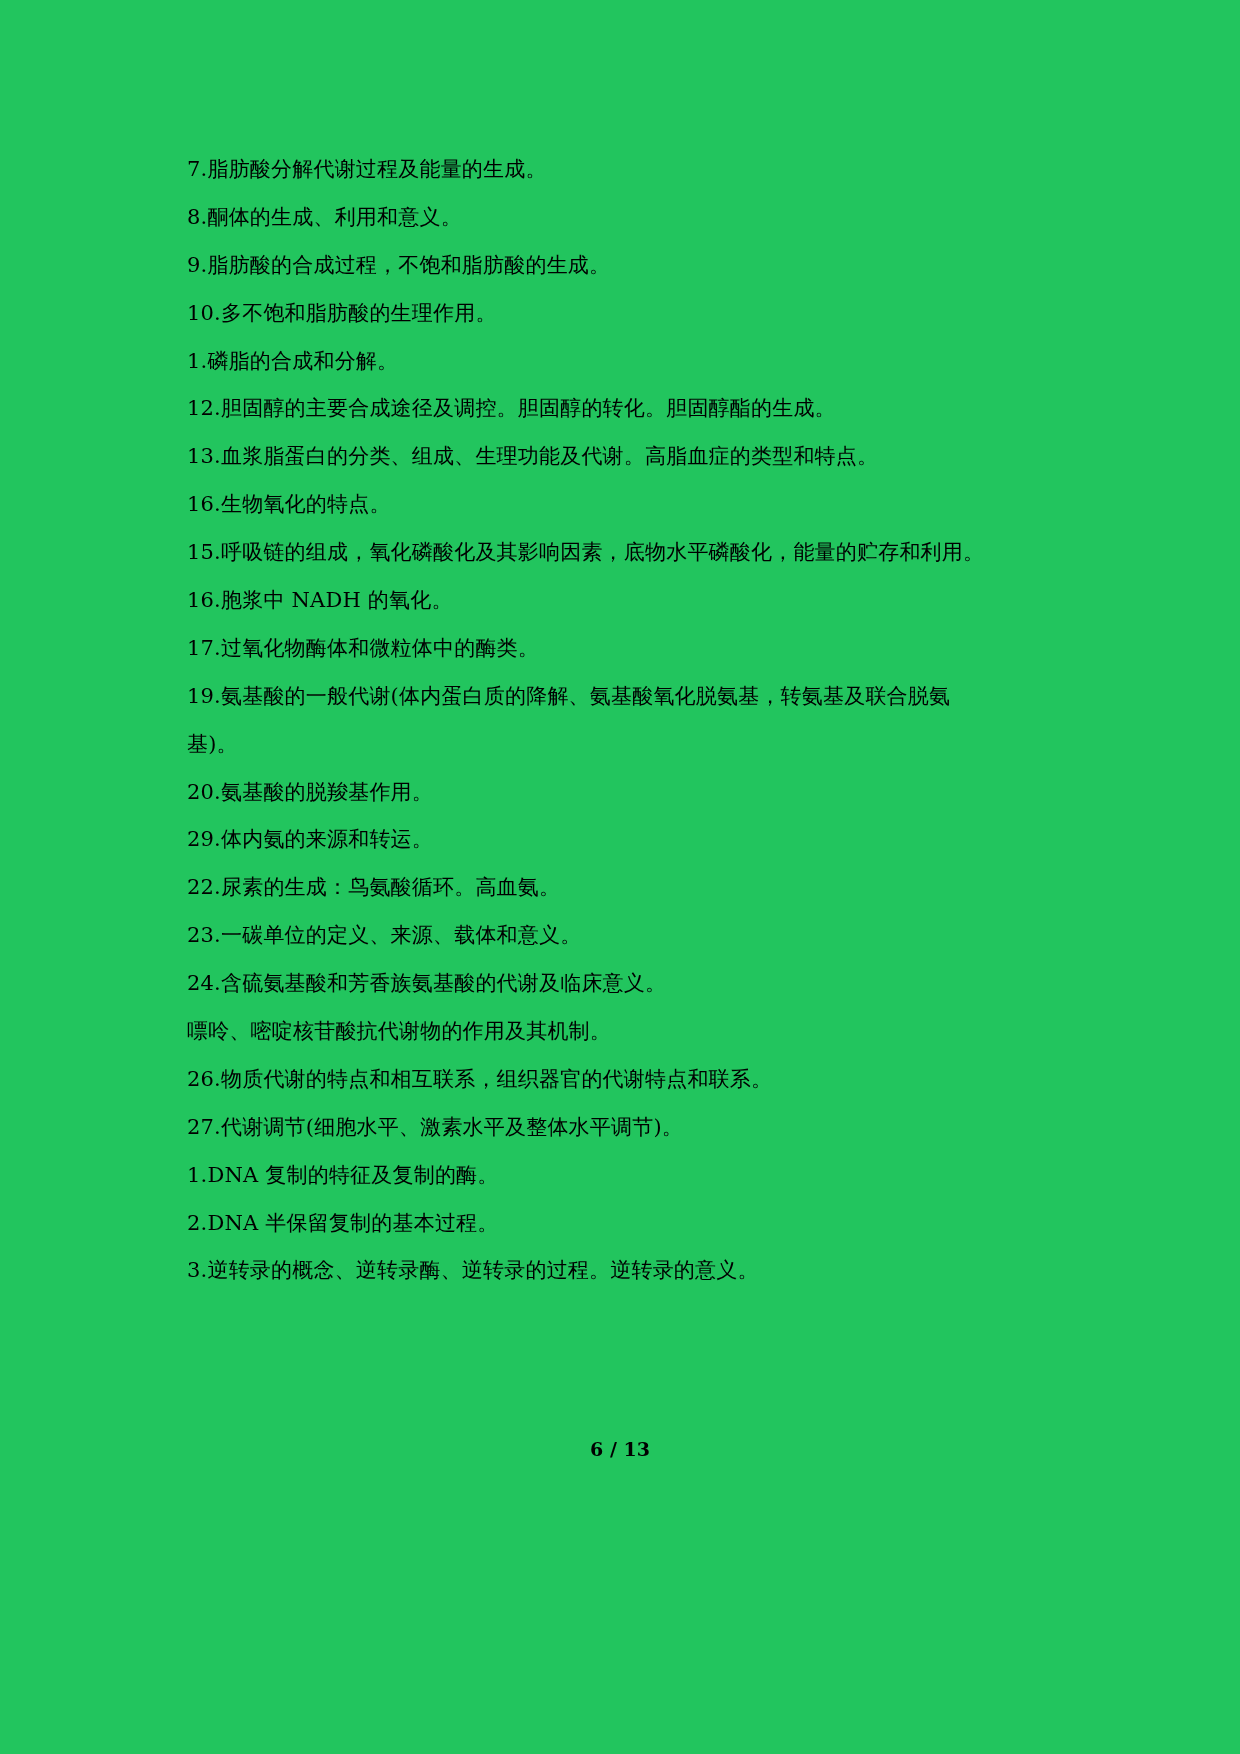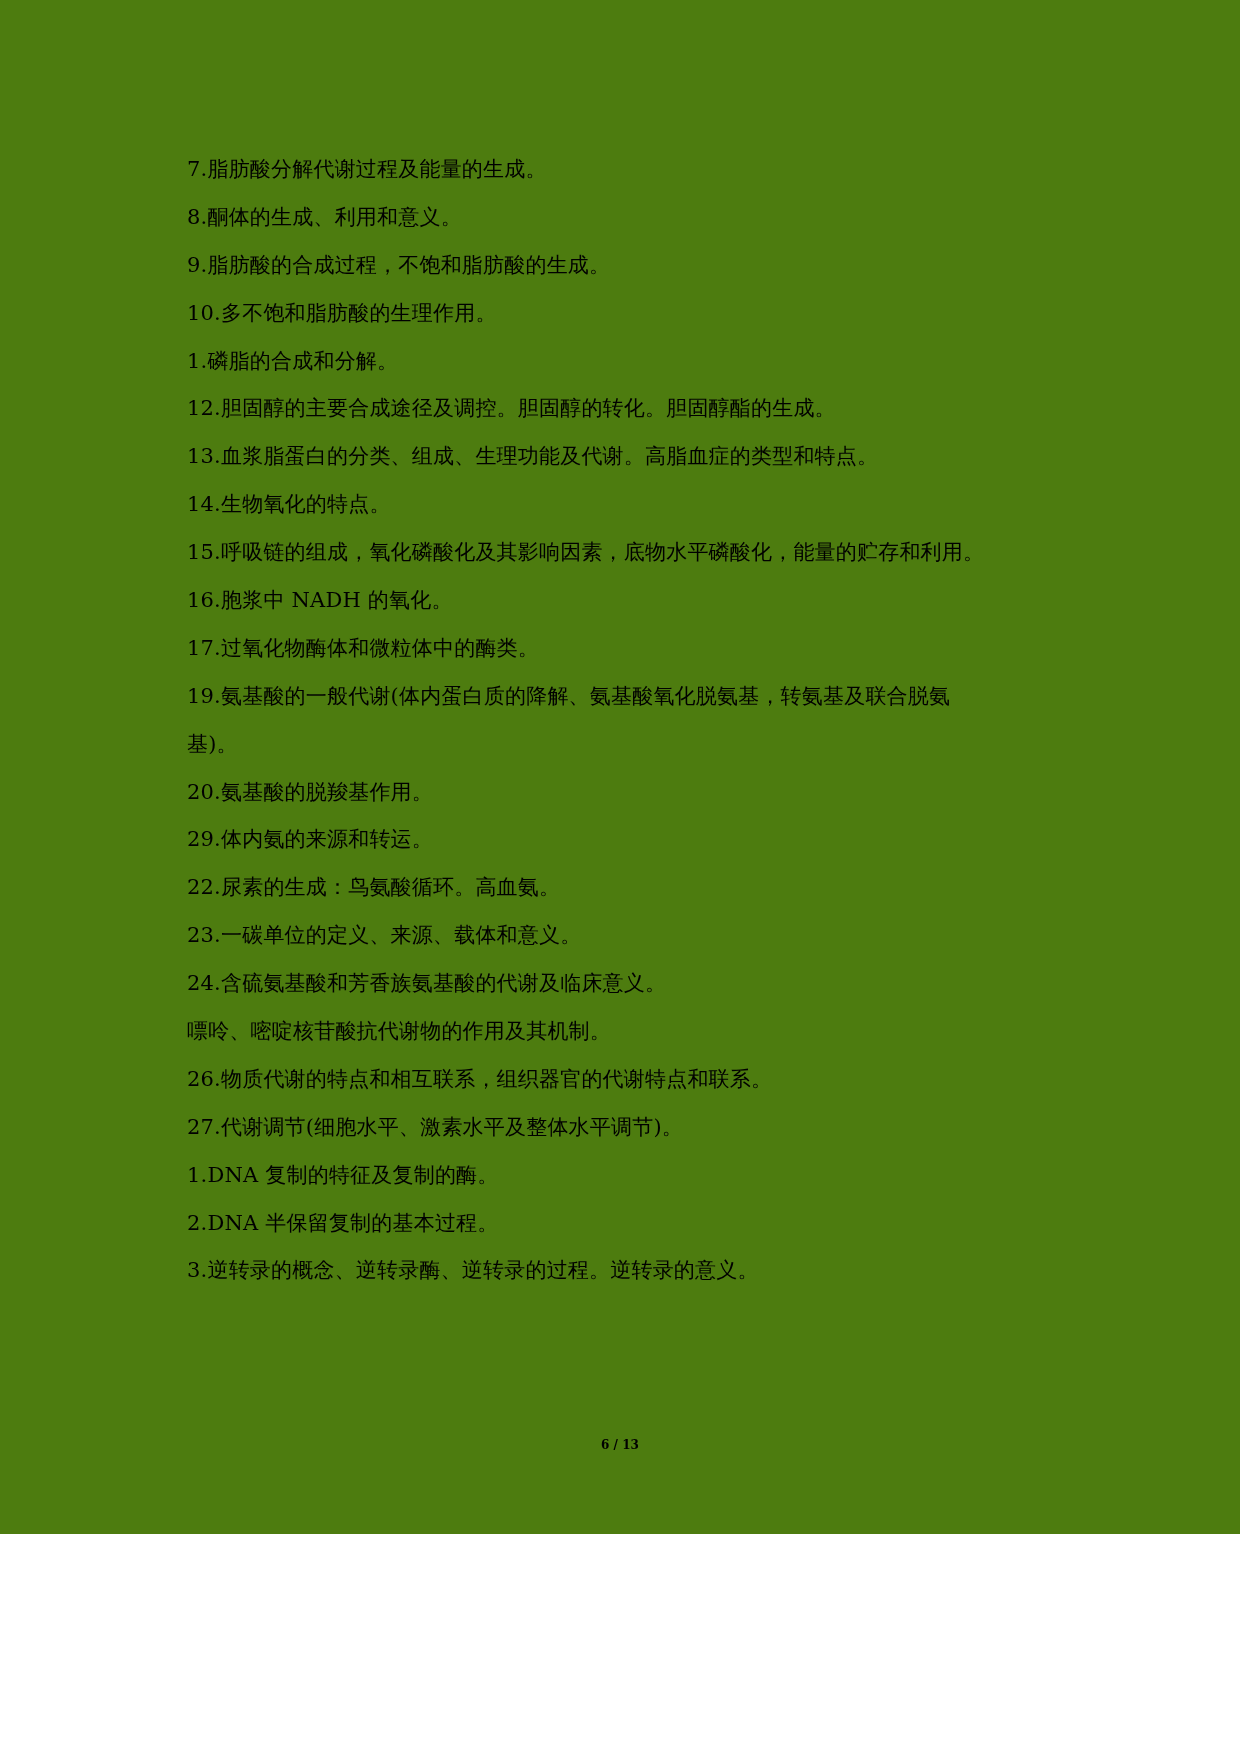--- a/index.html
+++ b/index.html
@@ -13,22 +13,22 @@
       position: relative;
       overflow: hidden;
       font-family: "DejaVu Serif", "Liberation Serif", serif;
       color: #000000;
     }
     .page {
       position: absolute;
       left: 0;
       top: 0;
       width: 1240px;
-      height: 1534px;
-      background: #4d7c0f;
+      height: 1754px;
+      background: #22c55e;
     }
     .content {
       position: absolute;
       left: 187px;
       top: 146px;
       width: 880px;
     }
     .line {
       height: 47.9px;
       line-height: 47.9px;
@@ -40,38 +40,38 @@
       font-weight: bold;
       font-family: "DejaVu Sans", "Liberation Sans", sans-serif;
       font-size: 21px;
     }
     .footer {
       position: absolute;
       left: 0;
       width: 1240px;
       top: 1438px;
       text-align: center;
-      font-size: 12px;
+      font-size: 19px;
       font-weight: bold;
       font-family: "DejaVu Serif", "Liberation Serif", serif;
     }
   </style>
 </head>
 <body>
 
 <div class="page">
   <div class="content">
     <div class="line">7.脂肪酸分解代谢过程及能量的生成。</div>
     <div class="line">8.酮体的生成、利用和意义。</div>
     <div class="line">9.脂肪酸的合成过程，不饱和脂肪酸的生成。</div>
     <div class="line">10.多不饱和脂肪酸的生理作用。</div>
     <div class="line">1.磷脂的合成和分解。</div>
     <div class="line">12.胆固醇的主要合成途径及调控。胆固醇的转化。胆固醇酯的生成。</div>
     <div class="line">13.血浆脂蛋白的分类、组成、生理功能及代谢。高脂血症的类型和特点。</div>
-    <div class="line">14.生物氧化的特点。</div>
+    <div class="line">16.生物氧化的特点。</div>
     <div class="line">15.呼吸链的组成，氧化磷酸化及其影响因素，底物水平磷酸化，能量的贮存和利用。</div>
     <div class="line">16.胞浆中 NADH 的氧化。</div>
     <div class="line">17.过氧化物酶体和微粒体中的酶类。</div>
     <div class="line">19.氨基酸的一般代谢(体内蛋白质的降解、氨基酸氧化脱氨基，转氨基及联合脱氨</div>
     <div class="line">基)。</div>
     <div class="line">20.氨基酸的脱羧基作用。</div>
     <div class="line">29.体内氨的来源和转运。</div>
     <div class="line">22.尿素的生成：鸟氨酸循环。高血氨。</div>
     <div class="line">23.一碳单位的定义、来源、载体和意义。</div>
     <div class="line">24.含硫氨基酸和芳香族氨基酸的代谢及临床意义。</div>

